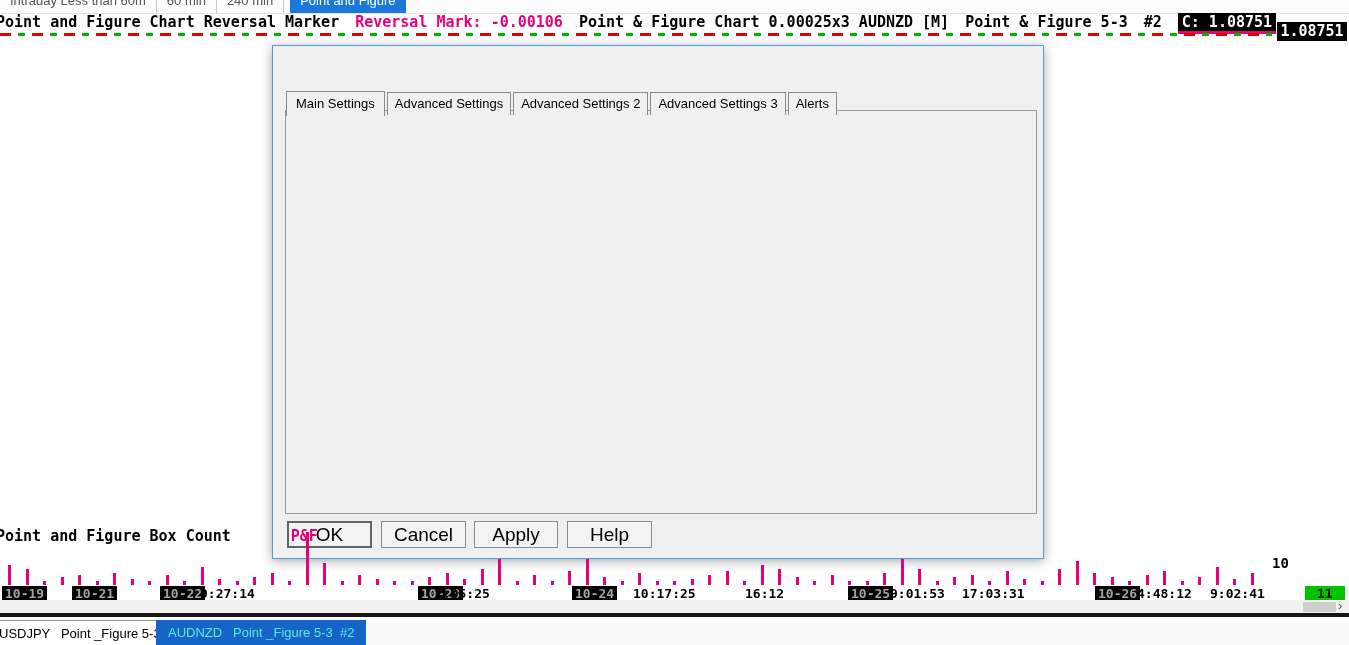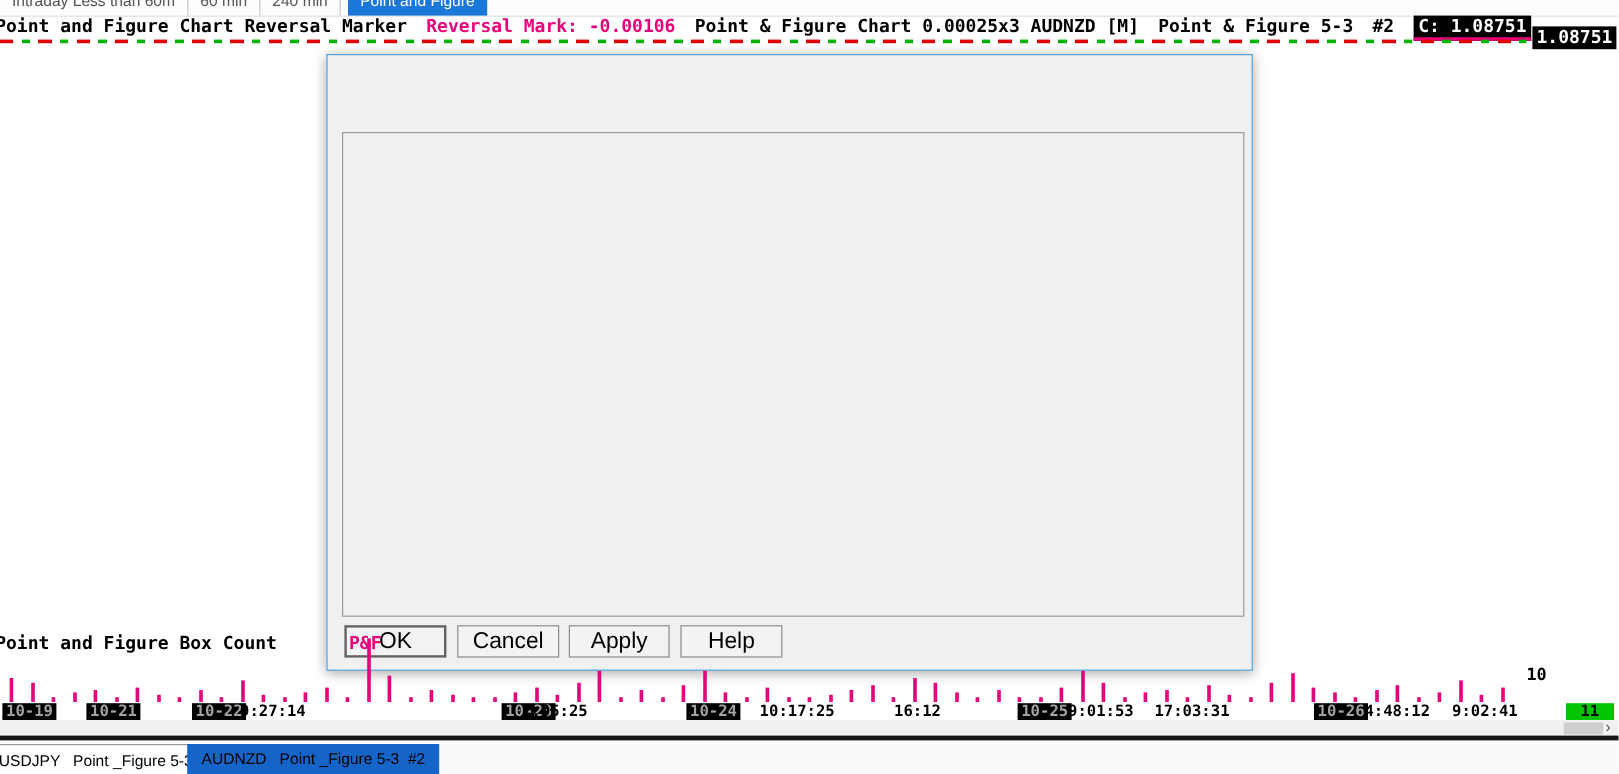--- a/index.html
+++ b/index.html
@@ -82,21 +82,21 @@
 
   .scrollrow{position:absolute;left:0;top:600px;width:1349px;height:13px;background:#f1f1f1;}
   .hthumb{position:absolute;left:1303px;top:2px;width:33px;height:10px;background:#cfcfcf;}
   .harrow{position:absolute;left:1338px;top:-2px;font-size:13px;color:#555;}
   .blackdiv{position:absolute;left:0;top:613px;width:1349px;height:4px;background:#161616;}
 
   .bottombar{position:absolute;left:0;top:620px;width:1349px;height:25px;background:#fafafa;}
   .btab{position:absolute;top:0;height:25px;display:flex;align-items:center;padding:0 12px;
         white-space:pre;box-sizing:border-box;font-size:13px;}
   .btab.plain{left:-14px;background:#fff;border:1px solid #9a9a9a;border-bottom:none;color:#000;}
-  .btab.active{left:156px;background:#1565c9;color:#000000;}
+  .btab.active{left:156px;background:#1565c9;color:#5eead4;}
 </style>
 </head>
 <body>
 
 <div id="screen">
 
   <div class="toptabs">
     <div class="ttab">Intraday Less than 60m</div>
     <div class="ttab">60 min</div>
     <div class="ttab">240 min</div>
@@ -104,20 +104,27 @@
   </div>
 
   <div class="hline mono">
     <span>Point and Figure Chart Reversal Marker</span><span class="magenta">Reversal Mark: -0.00106</span><span>Point &amp; Figure Chart 0.00025x3 AUDNZD [M]</span><span>Point &amp; Figure 5-3</span><span>#2</span><span class="cbox-close">C: 1.08751</span>
   </div>
   <div class="dashline"></div>
   <div class="pricebox mono">1.08751</div>
 
   <div class="dialog">
 
+    <div class="dlg-tabs">
+      <div class="dtab active">Main Settings</div>
+      <div class="dtab">Advanced Settings</div>
+      <div class="dtab">Advanced Settings 2</div>
+      <div class="dtab">Advanced Settings 3</div>
+      <div class="dtab">Alerts</div>
+    </div>
     <div class="panel"></div>
 
     <div class="lbl" style="left:22px;top:70px;">Date Range In File (yyyy-mm-dd):</div>
     <div class="lbl" style="left:33px;top:90px;">From:</div>
     <div class="inp gray" style="left:71px;top:87px;width:82px;height:21px;">2014-09-03</div>
     <div class="lbl" style="left:203px;top:90px;">To:</div>
     <div class="inp gray" style="left:225px;top:87px;width:80px;height:21px;">2018-10-26</div>
 
     <div class="grp" style="left:18px;top:113px;width:202px;height:70px;"></div>
     <div class="rad" style="left:26px;top:119px;">

